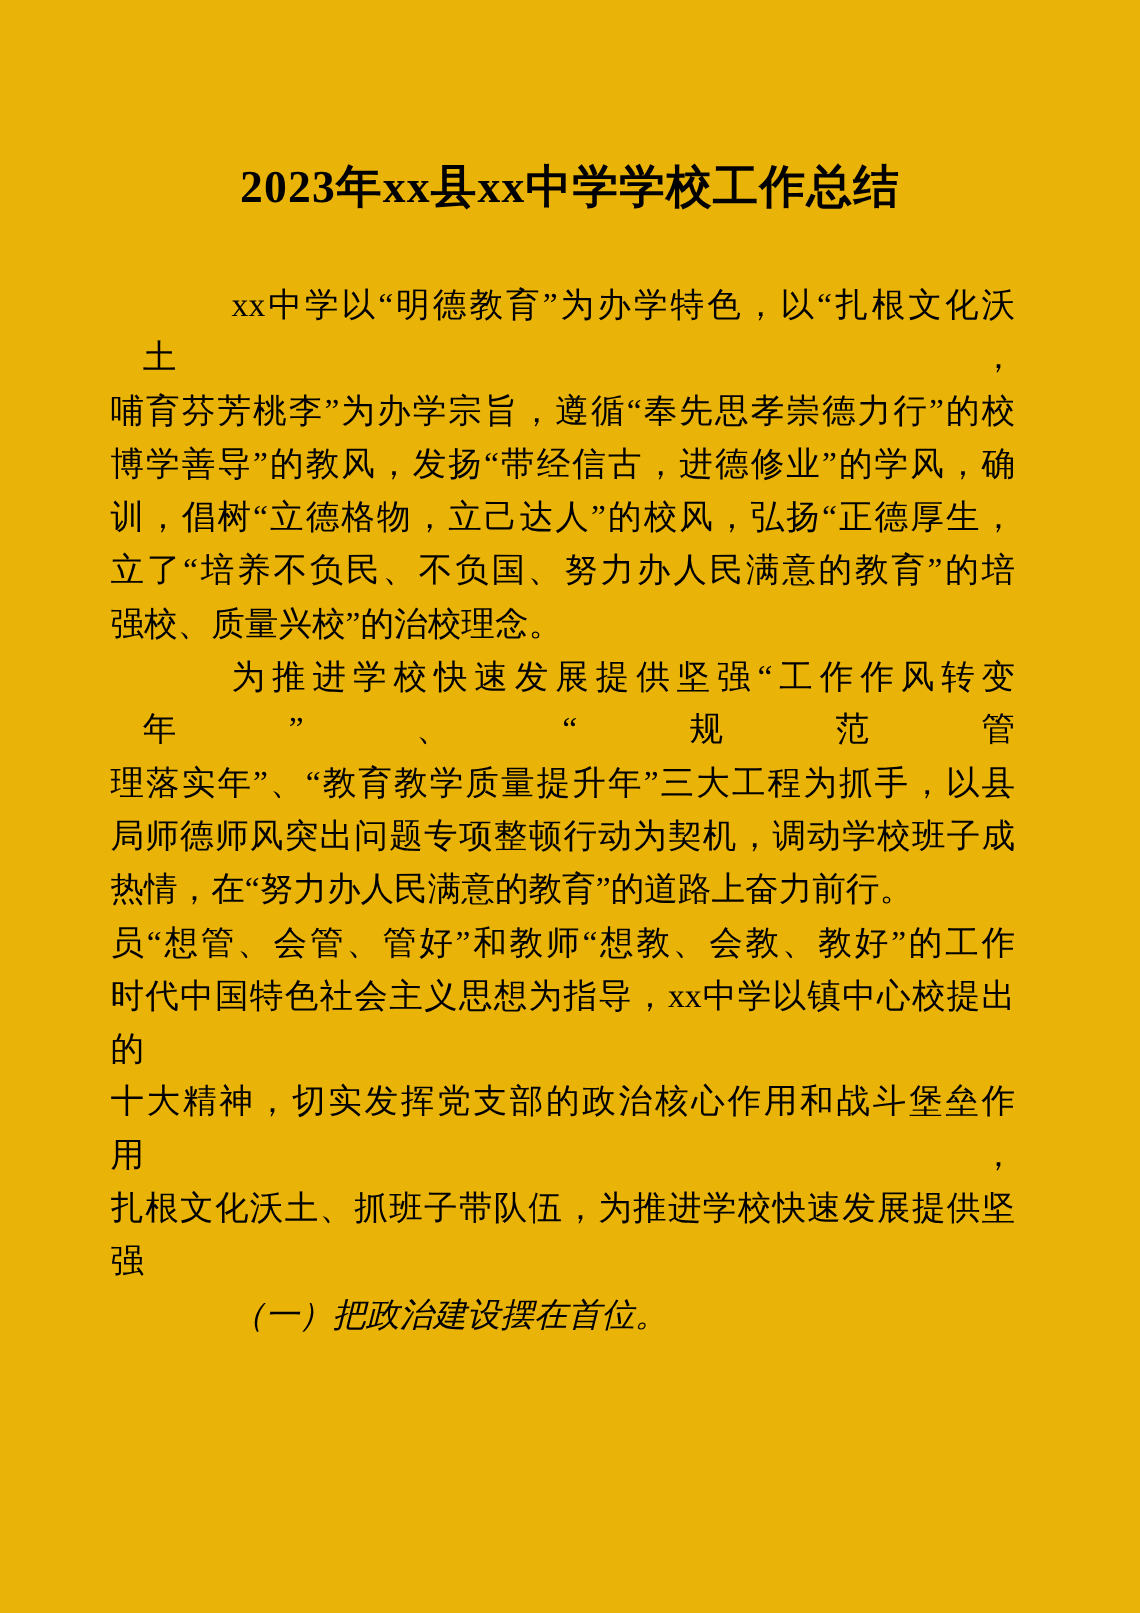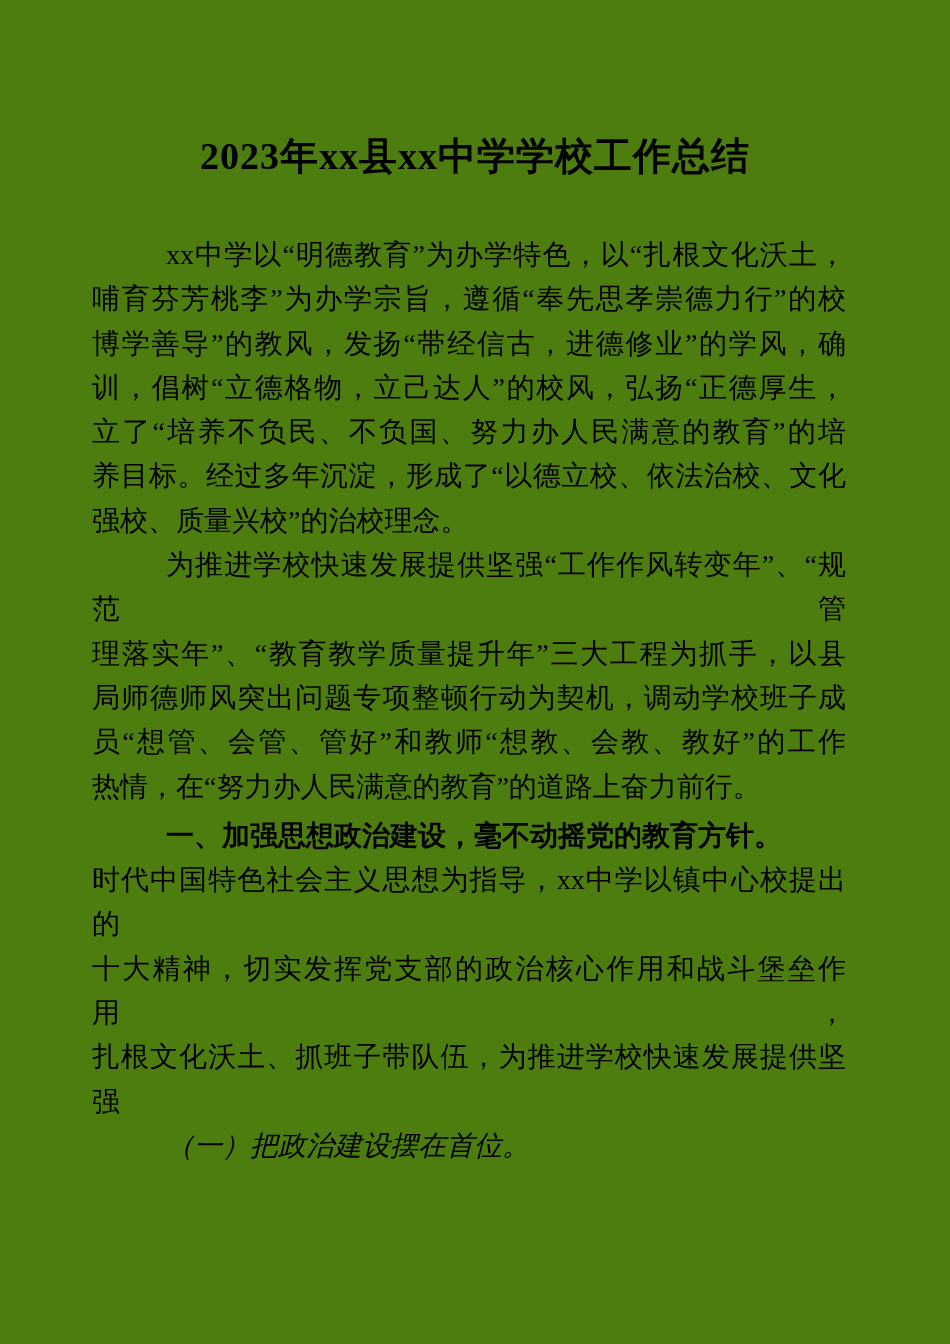--- a/index.html
+++ b/index.html
@@ -4,21 +4,21 @@
 <style>
   html, body {
     margin: 0;
     padding: 0;
     background: #ffffff;
   }
   .page {
     position: relative;
     width: 950px;
     height: 1344px;
-    background: #4d7c0f;
+    background: #eab308;
     color: #000000;
     overflow: hidden;
     font-family: "Liberation Serif", serif;
   }
   .doc-title {
     margin: 0;
     padding-top: 127px;
     font-size: 38px;
     line-height: 58px;
     font-weight: bold;
@@ -39,20 +39,21 @@
     display: block;
     text-align: justify;
     text-align-last: justify;
   }
   .line.end {
     text-align: right;
     text-align-last: left;
   }
   .line.indent {
     text-indent: 74px;
+    margin-left: 27px;
   }
   .para.heading {
     margin-top: 5px;
     font-family: "Liberation Sans", sans-serif;
     font-weight: bold;
   }
   .para.subheading {
     font-style: italic;
   }
 </style>
@@ -64,36 +65,32 @@
   <h1 class="doc-title">2023年xx县xx中学学校工作总结</h1>
 
   <div class="doc-body">
 
     <p class="para">
       <span class="line indent">xx中学以“明德教育”为办学特色，以“扎根文化沃土，</span>
       <span class="line">哺育芬芳桃李”为办学宗旨，遵循“奉先思孝崇德力行”的校</span>
       <span class="line">博学善导”的教风，发扬“带经信古，进德修业”的学风，确</span>
       <span class="line">训，倡树“立德格物，立己达人”的校风，弘扬“正德厚生，</span>
       <span class="line">立了“培养不负民、不负国、努力办人民满意的教育”的培</span>
-      <span class="line">养目标。经过多年沉淀，形成了“以德立校、依法治校、文化</span>
       <span class="line end">强校、质量兴校”的治校理念。</span>
     </p>
 
     <p class="para">
       <span class="line indent">为推进学校快速发展提供坚强“工作作风转变年”、“规范管</span>
       <span class="line">理落实年”、“教育教学质量提升年”三大工程为抓手，以县</span>
       <span class="line">局师德师风突出问题专项整顿行动为契机，调动学校班子成</span>
+      <span class="line end">热情，在“努力办人民满意的教育”的道路上奋力前行。</span>
       <span class="line">员“想管、会管、管好”和教师“想教、会教、教好”的工作</span>
-      <span class="line end">热情，在“努力办人民满意的教育”的道路上奋力前行。</span>
     </p>
 
 
-    <p class="para heading">
-      <span class="line indent end">一、加强思想政治建设，毫不动摇党的教育方针。</span>
-    </p>
 
     <p class="para">
       <span class="line">时代中国特色社会主义思想为指导，xx中学以镇中心校提出的</span>
       <span class="line">十大精神，切实发挥党支部的政治核心作用和战斗堡垒作用，</span>
       <span class="line">扎根文化沃土、抓班子带队伍，为推进学校快速发展提供坚强</span>
     </p>
 
     <p class="para subheading">
       <span class="line indent end">（一）把政治建设摆在首位。</span>
     </p>

